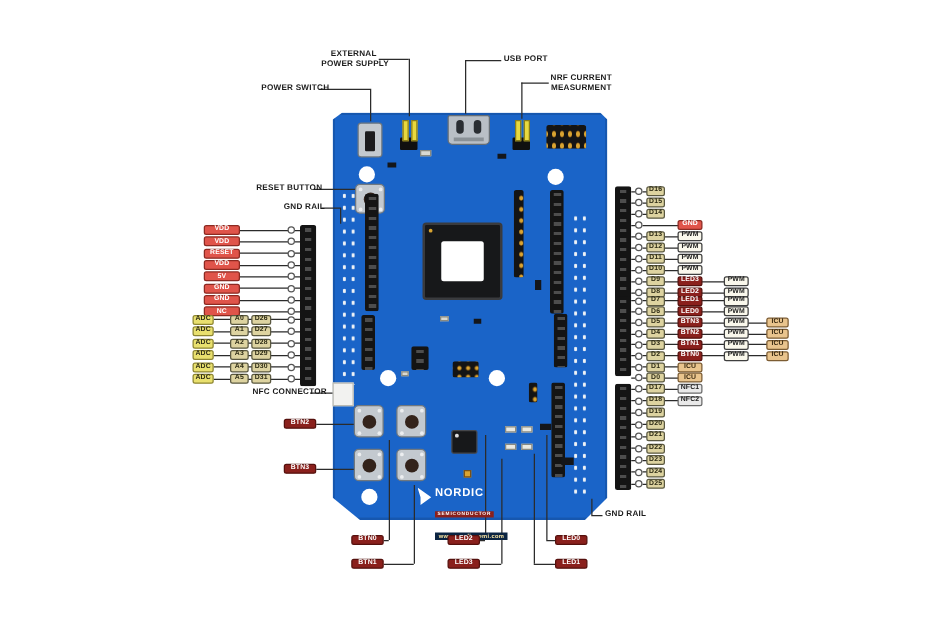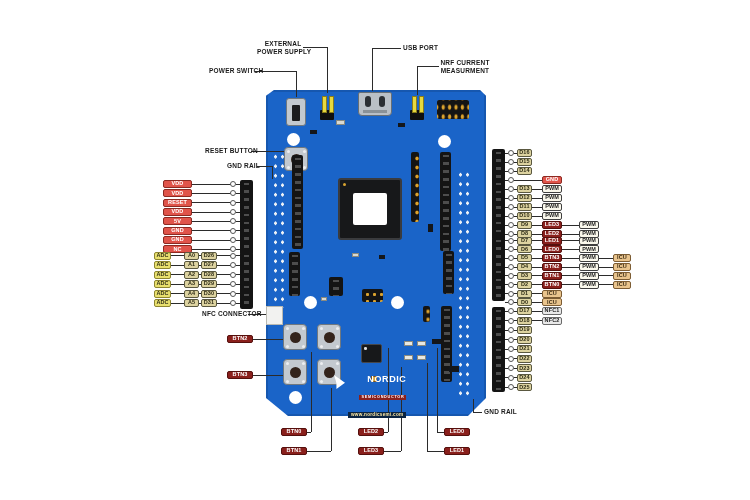--- a/index.html
+++ b/index.html
@@ -51,21 +51,21 @@
   .pushbtn .btn-dots{position:absolute;left:2px;top:2px;width:3px;height:3px;border-radius:50%;background:#eceef0;
     box-shadow:16px 0 0 #eceef0,0 18px 0 #eceef0,16px 18px 0 #eceef0;}
   .gold-dots{background-color:#141414;border-radius:2px;
     background-image:radial-gradient(#d9a431 1.2px,#7a5116 1.7px,rgba(0,0,0,0) 2px);}
   .ypin{position:absolute;width:3px;height:15px;top:0;background:#e8d93e;border:.5px solid #8a7d1a;}
   .slot-header{background:#141414;border-radius:2px;
     background-image:repeating-linear-gradient(180deg,transparent 0 2.6px,#4d4d4d 2.6px 5.2px,transparent 5.2px 7.8px);
     background-size:6px 100%;background-position:center top;background-repeat:no-repeat;}
 
   
-  .logo{position:absolute;left:334px;top:375px;display:flex;align-items:flex-start;gap:3px;z-index:5;text-align:right;}
+  .logo{position:absolute;left:334px;top:390px;display:flex;align-items:flex-start;gap:3px;z-index:5;}
   .logo-tri{width:11px;height:14px;background:#fff;clip-path:polygon(0 0,100% 55%,22% 100%,22% 55%);}
   .logo-name{font-size:9px;font-weight:bold;color:#fff;letter-spacing:.6px;line-height:9px;}
   .logo-sub{font-size:3.8px;font-weight:bold;color:#fff;background:var(--logo-sub-bg,#8a201c);
     letter-spacing:.7px;padding:.5px 2px;display:inline-block;margin-top:.5px;}
   .logo-url{font-size:4.6px;font-weight:bold;color:var(--logo-url-text,#ffeaa5);
     background:var(--logo-url-bg,#0b2442);padding:.5px 3px;display:inline-block;margin-top:1px;letter-spacing:.3px;}
 </style>
 </head>
 <body>
 

